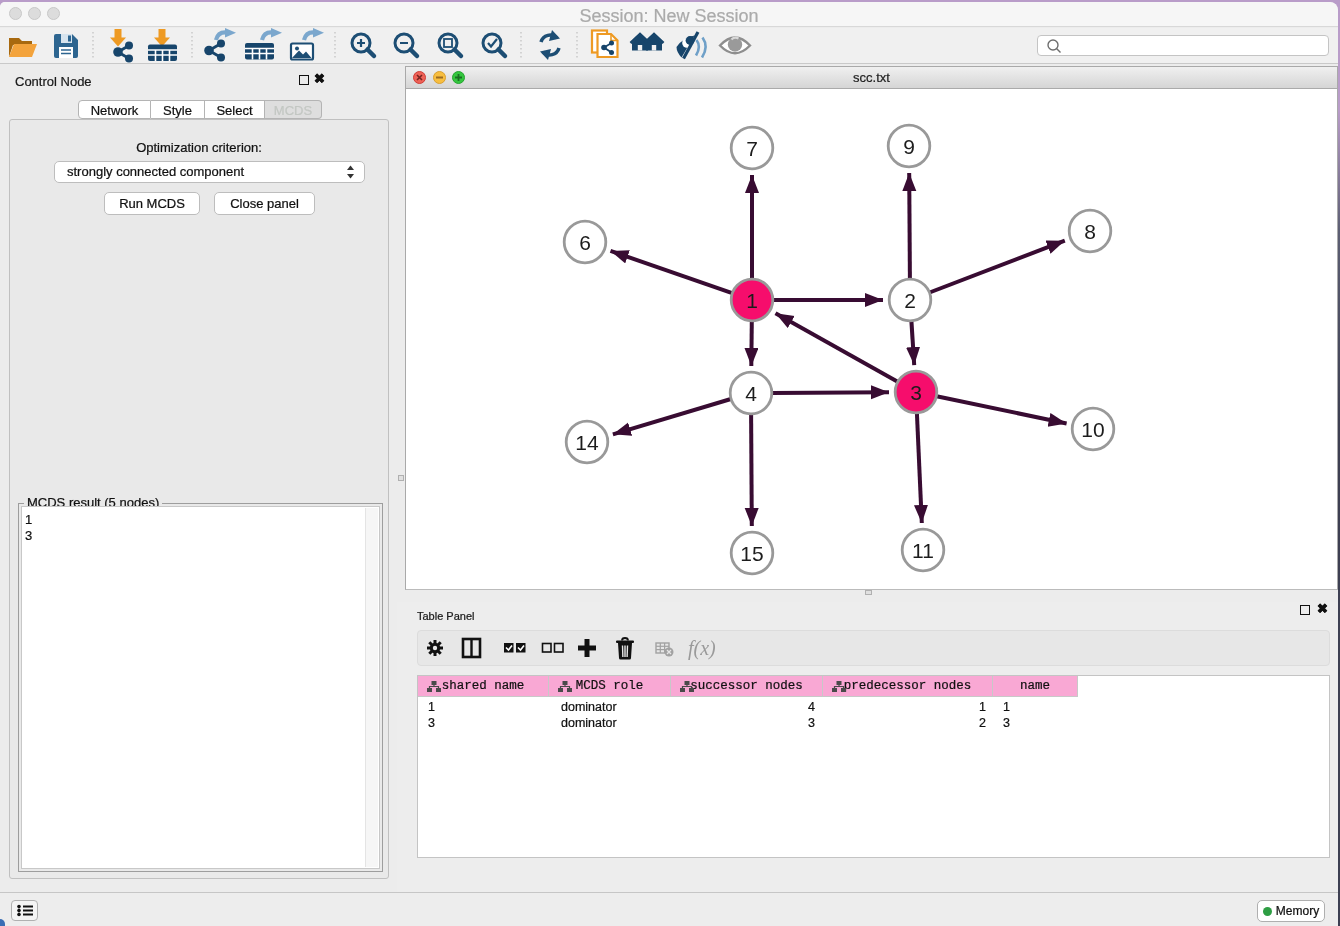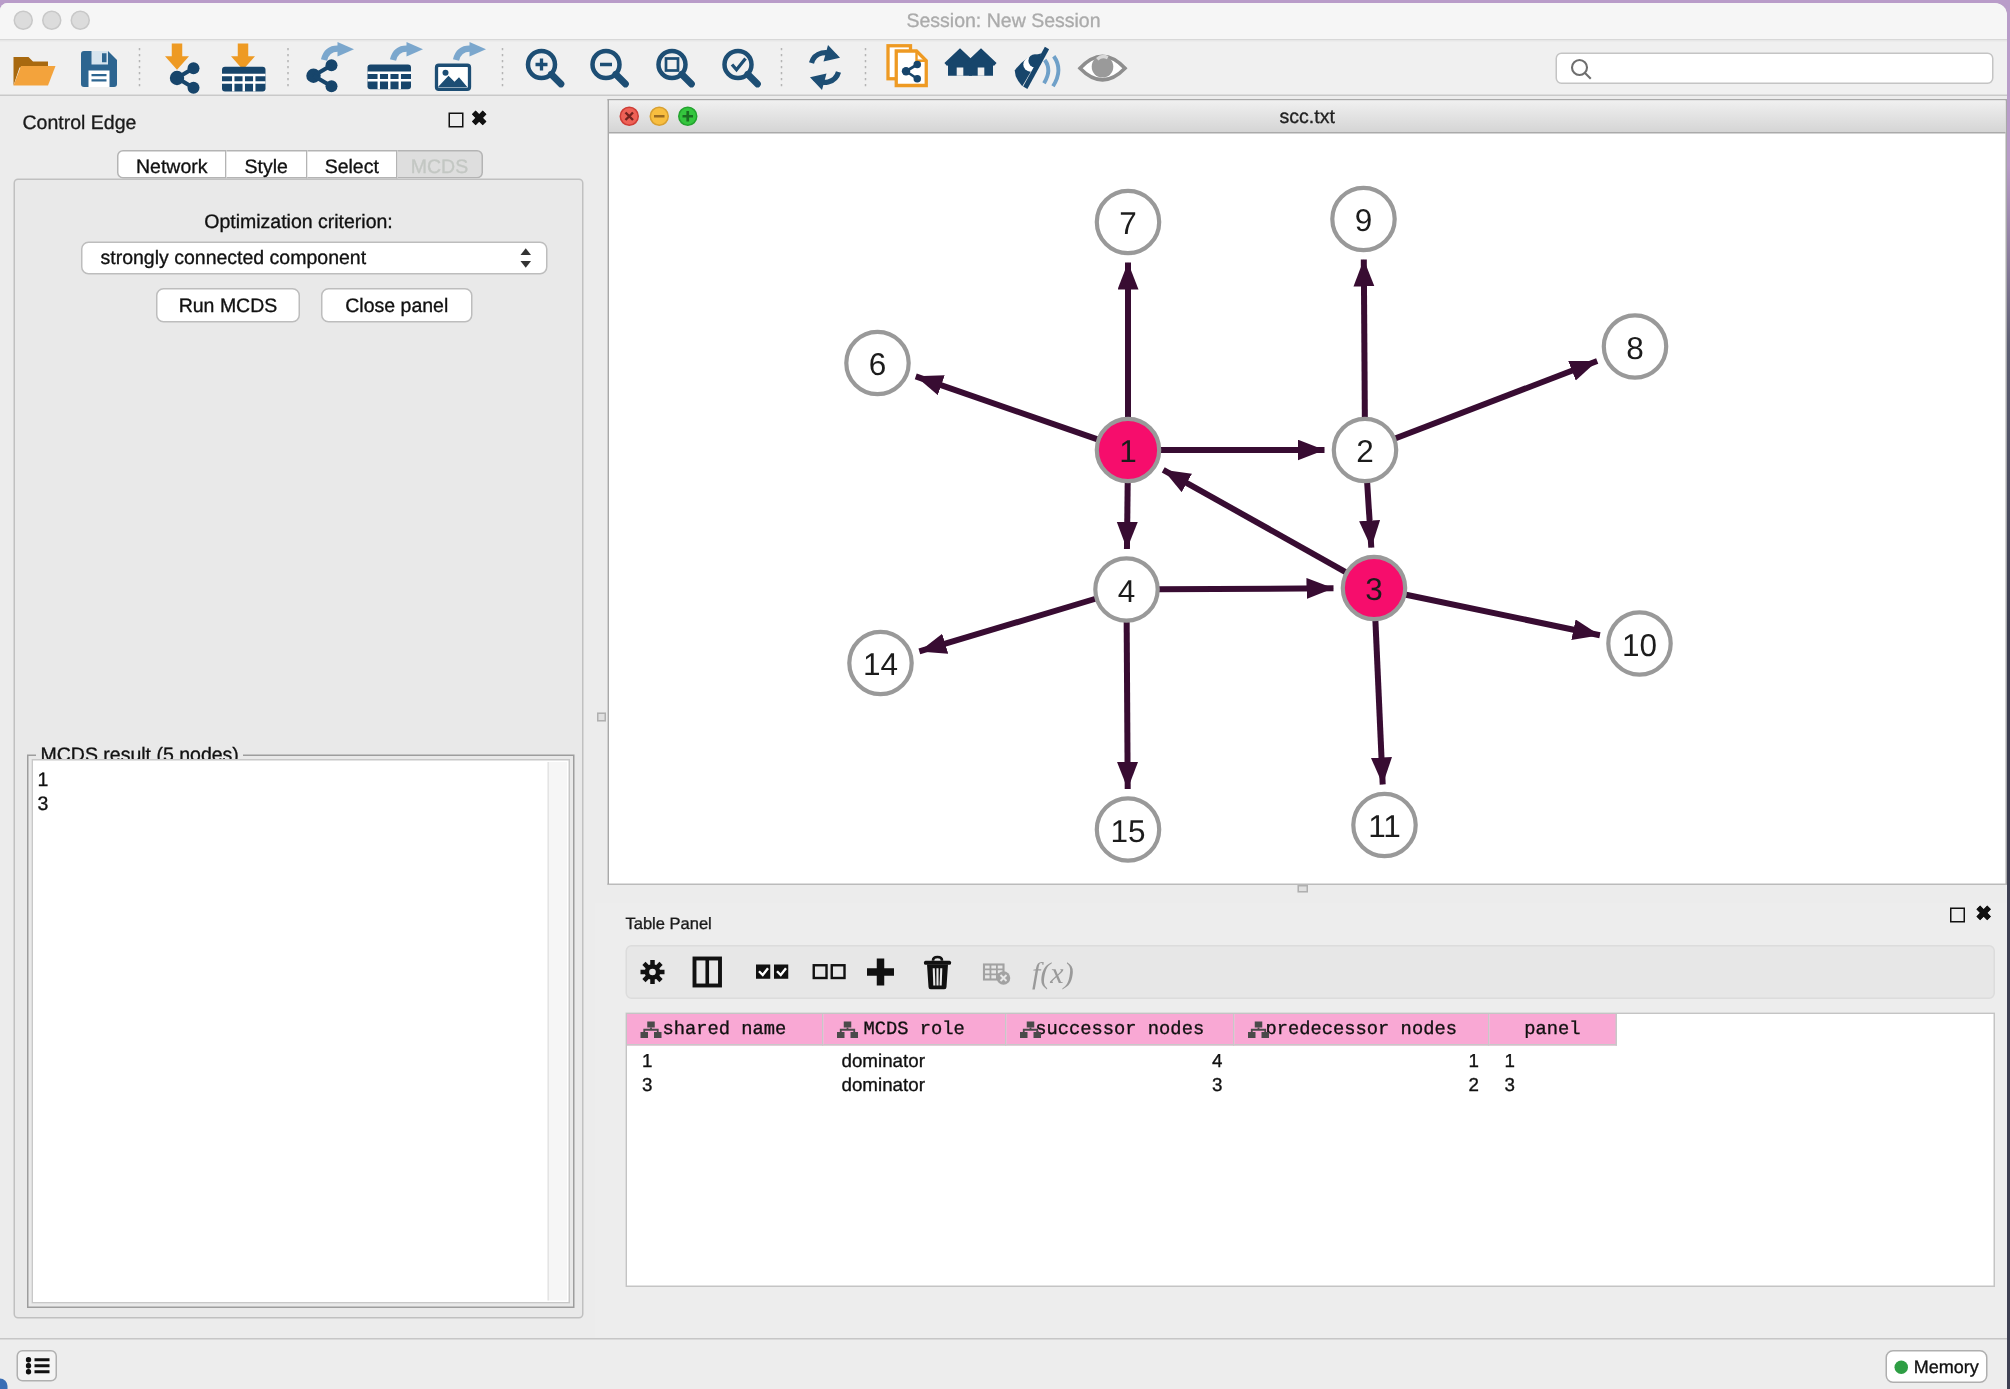--- a/index.html
+++ b/index.html
@@ -1,21 +1,21 @@
 <!DOCTYPE html>
 <html><head><meta charset="utf-8">
 <style>
 *{margin:0;padding:0;box-sizing:border-box;}
 html,body{width:1340px;height:926px;overflow:hidden;}
 body{font-family:"Liberation Sans",sans-serif;-webkit-text-stroke:0.22px currentColor;background:#b99cc9;position:relative;}
 #app{position:absolute;left:0;top:2px;width:1338px;height:924px;background:#ececec;border-radius:5px 8px 0 0;overflow:hidden;}
 
 #titlebar{position:absolute;left:0;top:0;width:100%;height:25px;background:#f6f6f6;border-bottom:1px solid #d8d8d8;border-top-right-radius:8px;}
 .tl{position:absolute;top:5px;width:13px;height:13px;border-radius:50%;background:#dcdcdc;border:1px solid #c8c8c8;}
-#title-text{position:absolute;top:4px;left:0;width:100%;text-align:center;font-size:13px;color:#ababab;}
+#title-text{position:absolute;top:4px;left:0;width:100%;text-align:center;font-size:18px;color:#ababab;}
 
 #toolbar{position:absolute;left:0;top:26px;width:100%;height:36px;background:#f0f0f0;border-bottom:1px solid #c9c9c9;}
 #searchbox{position:absolute;left:1037px;top:7px;width:292px;height:21px;background:#fff;border:1px solid #c4c4c4;border-radius:4px;}
 
 #leftpanel{position:absolute;left:0;top:62px;width:397px;height:828px;background:#ececec;}
 #cp-title{position:absolute;left:15px;top:10px;font-size:13px;color:#1a1a1a;}
 .floatico{position:absolute;top:11px;width:10px;height:10px;border:1.5px solid #111;}
 .closeico{position:absolute;top:7px;font-size:13px;font-weight:bold;color:#111;}
 #cp-tabs{position:absolute;left:78px;top:36px;height:19px;display:flex;}
 .cptab{font-size:13px;color:#111;background:#fff;border:1px solid #b4b4b4;border-left:none;padding:1px 0 0 0;text-align:center;line-height:17px;}
@@ -185,21 +185,21 @@
     <path d="M731.5,11.5 A 6,6 0 0 1 738.5,10.5" fill="none" stroke="#d8d8d8" stroke-width="2.2"></path>
   </svg>
   <div id="searchbox">
     <svg width="18" height="17" style="position:absolute;left:8px;top:2px">
       <circle cx="7" cy="7" r="5" fill="none" stroke="#6e6e6e" stroke-width="1.4"></circle>
       <line x1="10.5" y1="10.5" x2="14.5" y2="14.5" stroke="#6e6e6e" stroke-width="1.4"></line>
     </svg>
   </div>
   </div>
   <div id="leftpanel">
-    <div id="cp-title">Control Edge</div>
+    <div id="cp-title">Control Node</div>
     <div class="floatico" style="left:299px"></div>
     <div class="closeico" style="left:314px">✖</div>
     <div id="cp-tabs">
       <div class="cptab first" style="width:73px">Network</div>
       <div class="cptab" style="width:54px">Style</div>
       <div class="cptab" style="width:60px">Select</div>
       <div class="cptab sel" style="width:57px">MCDS</div>
     </div>
     <div id="cp-content">
       <div id="opt-label">Optimization criterion:</div>
@@ -340,21 +340,21 @@
       <path d="M249,19 L253,23 M253,19 L249,23" stroke="#e7e7e7" stroke-width="1.3" fill="none"></path>
 
       <text x="270" y="24" font-family="Liberation Serif, serif" font-style="italic" font-size="20" fill="#9a9a9a">f(x)</text>
     </svg>
     </div>
     <div id="tbl">
       <div class="th" style="left:0;width:131px">shared name</div>
       <div class="th" style="left:131px;width:122px">MCDS role</div>
       <div class="th" style="left:253px;width:152px">successor nodes</div>
       <div class="th" style="left:405px;width:170px">predecessor nodes</div>
-      <div class="th" style="left:575px;width:85px;border-right:1px solid #c8c8c8">panel</div>
+      <div class="th" style="left:575px;width:85px;border-right:1px solid #c8c8c8">name</div>
       <svg width="660" height="21" style="position:absolute;left:0;top:0">
         <g fill="#4a4a4a">
           <g transform="translate(9,5)">
               <rect x="4.5" y="0" width="5" height="4"></rect>
               <rect x="0" y="7" width="5" height="4"></rect>
               <rect x="9" y="7" width="5" height="4"></rect>
               <path d="M7,4 L7,5.5 M2.5,7 L2.5,5.5 L11.5,5.5 L11.5,7" stroke="#4a4a4a" stroke-width="1.2" fill="none"></path>
             </g>
           <g transform="translate(140,5)">
               <rect x="4.5" y="0" width="5" height="4"></rect>

